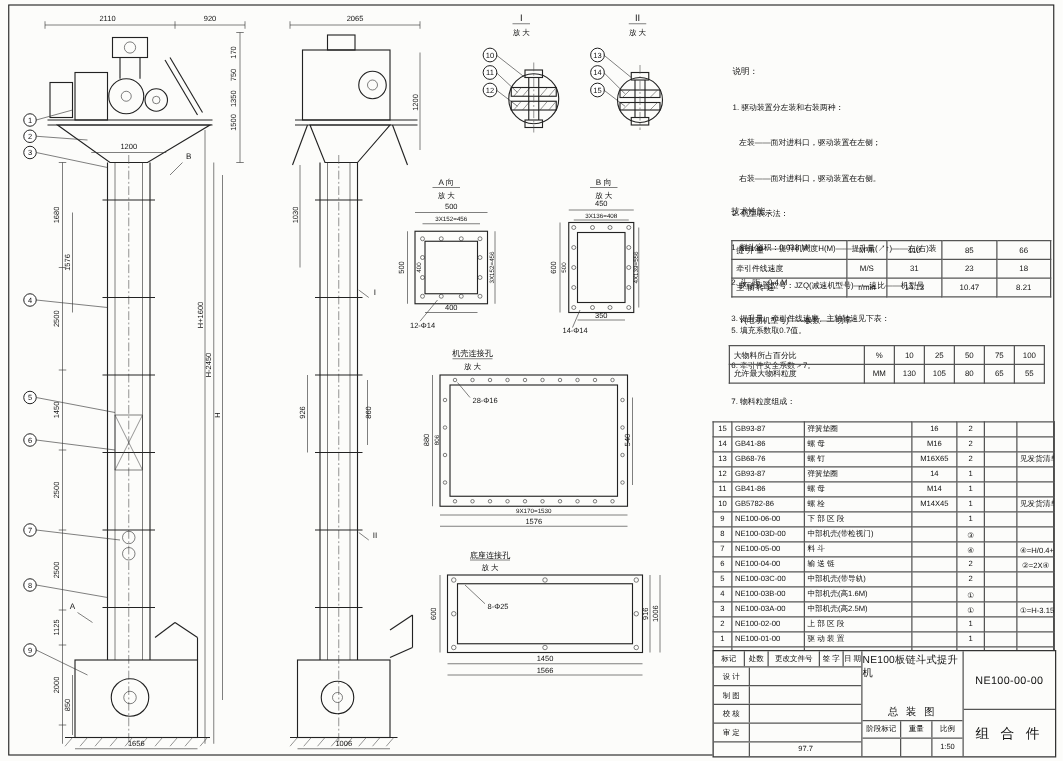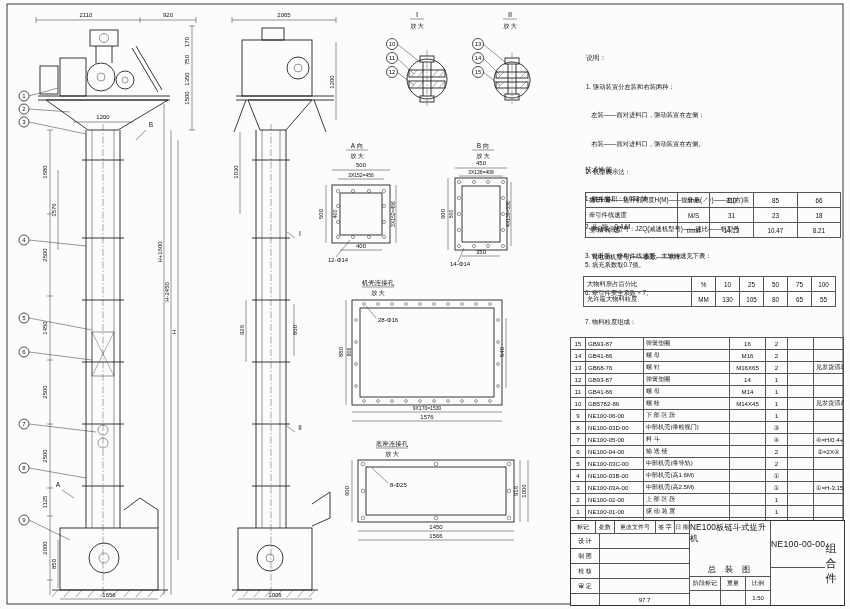--- a/index.html
+++ b/index.html
@@ -20,28 +20,28 @@
   .nh{font-size:6.8px;}
   table{border-collapse:collapse;table-layout:fixed;width:100%;}
   .gridtable td{border:1px solid #555;font-size:6.3px;text-align:center;height:14px;padding:0 1px;overflow:hidden;white-space:nowrap;}
   .gridtable td.lbl{text-align:left;padding-left:3px;}
   .bom td{border:1px solid #555;font-size:6.1px;height:11px;padding:0 2px;overflow:hidden;white-space:nowrap;text-align:center;}
   .bom td.l{text-align:left;}
   .bom tr.hdr td{height:12px;font-size:6.4px;}
   .tblock{border:1.4px solid #333;background:#fcfcfa;display:flex;font-size:6px;}
   .tb-left{width:118px;border-right:1px solid #555;display:flex;flex-direction:column;}
   .tb-mid{width:80px;border-right:1px solid #555;display:flex;flex-direction:column;}
-  .tb-right{width:73px;display:flex;flex-direction:row;}
+  .tb-right{width:73px;display:flex;flex-direction:column;}
   .cellrow{display:flex;border-bottom:1px solid #555;}
   .cellrow:last-child{border-bottom:none;}
   .cell{border-right:1px solid #555;display:flex;align-items:center;justify-content:center;overflow:hidden;white-space:nowrap;}
   .cell:last-child{border-right:none;}
   .ttl{flex:1;display:flex;flex-direction:column;align-items:center;justify-content:center;border-bottom:1px solid #555;}
   .ttl .l1{font-size:8.2px;letter-spacing:0.2px;}
-  .ttl .l2{font-size:8.2px;margin-top:20px;letter-spacing:2px;font-family:Liberation Mono, monospace;}
+  .ttl .l2{font-size:8.2px;margin-top:20px;letter-spacing:2px;}
   .dno{height:46px;display:flex;align-items:center;justify-content:center;font-size:8.6px;border-bottom:1px solid #555;letter-spacing:0.3px;}
   .pclass{flex:1;display:flex;align-items:center;justify-content:center;font-size:11px;letter-spacing:3px;}
 </style>
 </head>
 <body>
 
 <div class="sheet">
 
 <svg width="850" height="609" viewBox="0 0 850 609">
 

